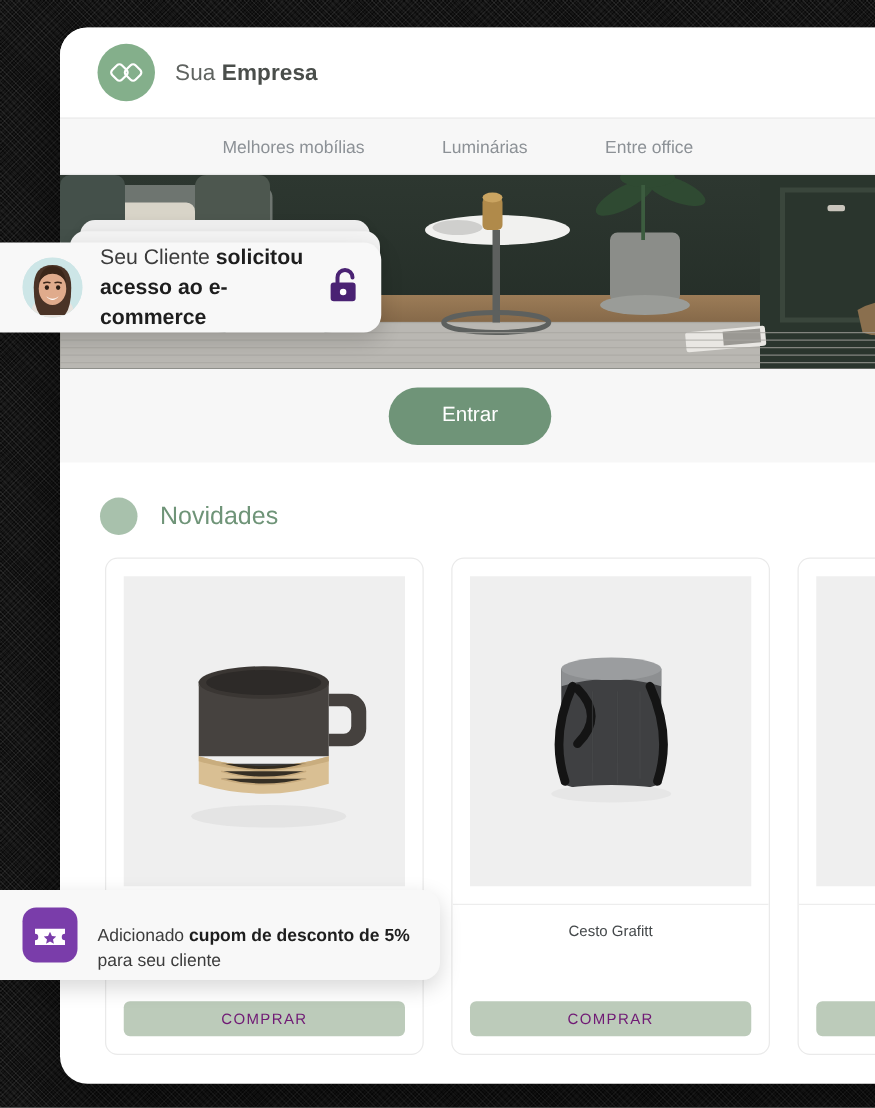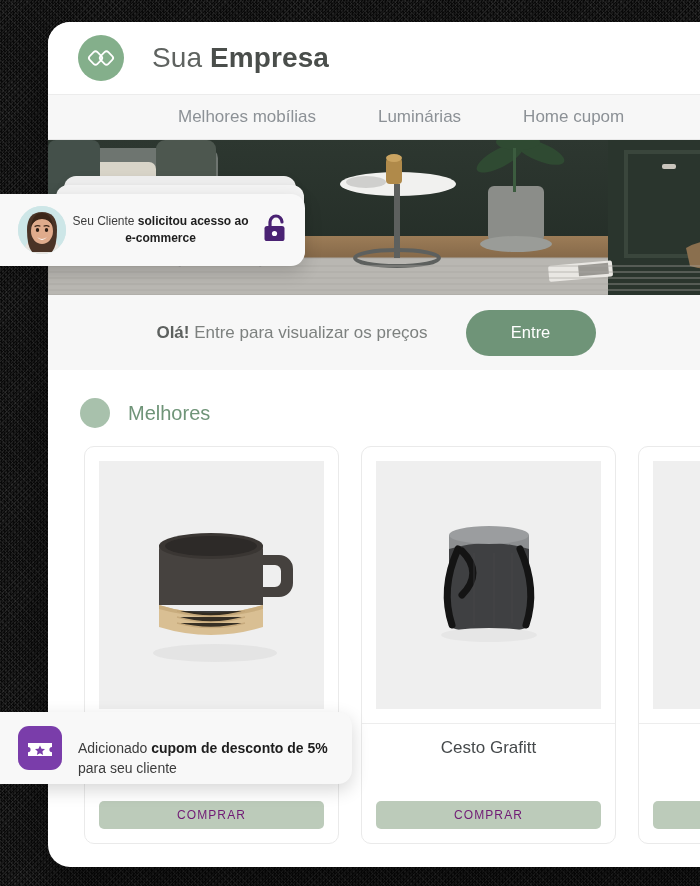--- a/index.html
+++ b/index.html
@@ -44,37 +44,37 @@
     padding: 0 0 0 30px;
     background: #fff;
   }
   .logo-mark {
     width: 46px; height: 46px; border-radius: 50%;
     background: #84af8b;
     display: flex; align-items: center; justify-content: center;
     flex: 0 0 auto;
   }
   .logo-text {
-    margin-left: 28px;
-    font-size: 28px; color: #5f6360; letter-spacing: .1px;
+    margin-left: 16px;
+    font-size: 18px; color: #5f6360; letter-spacing: .1px;
   }
   .logo-text b { color: #4a4e4b; font-weight: 700; }
 
   
   .nav {
     height: 46px;
     background: #f7f7f7;
     border-top: 1px solid #ececec;
     border-bottom: 1px solid #e8e8e8;
     display: flex; align-items: center;
     padding-left: 130px;
     gap: 62px;
   }
   .nav-item {
-    font-size: 17px; color: #8c9196; white-space: nowrap;
+    font-size: 14px; color: #8c9196; white-space: nowrap;
     cursor: pointer;
   }
 
   
   .hero {
     position: relative;
     height: 155px;
     overflow: hidden;
     background: #2b332c;
   }
@@ -132,21 +132,21 @@
   .card-img {
     margin: 14px 14px 0;
     height: 248px;
     background: #efefef;
     display: flex; align-items: center; justify-content: center;
     overflow: hidden;
   }
   .card-img svg { width: 190px; height: 185px; }
   .card-divider { border-top: 1px solid #ededed; margin-top: 14px; }
   .card-body { padding: 14px 14px 0; text-align: center; flex: 1; }
-  .card-title { font-size: 17px; color: #45494b; margin-bottom: 6px; }
+  .card-title { font-size: 12px; color: #45494b; margin-bottom: 6px; }
   .card-code { font-size: 12.5px; color: #b2b6b8; }
   .btn-comprar {
     margin: 0 14px 14px;
     background: #bccbba;
     color: #701a75;
     border: none; border-radius: 5px;
     height: 28px;
     font-size: 12px; letter-spacing: 1.1px;
     font-family: inherit;
     cursor: pointer;
@@ -172,23 +172,23 @@
     display: flex; align-items: center;
     padding: 0 16px 0 18px;
   }
   .avatar {
     width: 48px; height: 48px; border-radius: 50%;
     overflow: hidden; flex: 0 0 auto;
     background: #cfe6e6;
   }
   .avatar svg { width: 48px; height: 48px; display:block; }
   .toast-access-text {
-    font-size: 12px; line-height: 1.42; color: #3c3c3c;
+    margin-left: 14px;
+    font-size: 17px; line-height: 1.42; color: #3c3c3c;
     flex: 1;
-    text-align: center;
   }
   .toast-access-text b { font-weight: 700; color: #1e1e1e; }
   .lock-icon { flex: 0 0 auto; margin-left: 8px; }
 
   
   .toast-coupon {
     position: absolute;
     left: 0px; top: 712px;
     width: 352px; height: 72px;
     background: #f8f8f8;
@@ -228,21 +228,21 @@
       </svg>
     </div>
     <div class="logo-text">
       <span>Sua </span><b>Empresa</b>
     </div>
   </div>
 
   <div class="nav">
     <div class="nav-item">Melhores mobílias</div>
     <div class="nav-item">Luminárias</div>
-    <div class="nav-item">Home cupom</div>
+    <div class="nav-item">Entre office</div>
   </div>
 
   <div class="hero">
     <svg viewBox="0 0 700 155" preserveAspectRatio="xMidYMid slice">
       <defs>
         <linearGradient id="wall" x1="0" y1="0" x2="0" y2="1">
           <stop offset="0" stop-color="#2d3730"></stop>
             <stop offset="1" stop-color="#222b25"></stop>
         </linearGradient>
         <linearGradient id="floor" x1="0" y1="0" x2="0" y2="1">
@@ -299,29 +299,26 @@
         <rect x="30" y="2" width="30" height="11" fill="#9a9893" transform="rotate(-5)"></rect>
       </g>
 
       <g stroke="#a8a6a1" stroke-width="1" opacity=".7">
         <path d="M0 126 H700 M0 132 H700 M0 138 H700 M0 144 H700 M0 150 H700"></path>
       </g>
     </svg>
   </div>
 
   <div class="login-strip">
-    <div class="login-text">
-      <b>Olá!</b><span> Entre para visualizar os preços</span>
-    </div>
-    <button class="btn-entrar">Entre</button>
+    <button class="btn-entrar">Entrar</button>
   </div>
 
   <div class="section-head">
     <div class="section-dot"></div>
-    <div class="section-title">Melhores</div>
+    <div class="section-title">Novidades</div>
   </div>
 
   <div class="products">
 
     <div class="card">
       <div class="card-img">
         <svg viewBox="0 0 190 185">
           <ellipse cx="98" cy="160" rx="62" ry="9" fill="#e4e4e4"></ellipse>
           <path d="M42 52 h104 v60 h-104 z" fill="#46423f"></path>
           <path d="M42 52 q52 -16 104 0 v4 q-52 -14 -104 0 z" fill="#5a5552"></path>

